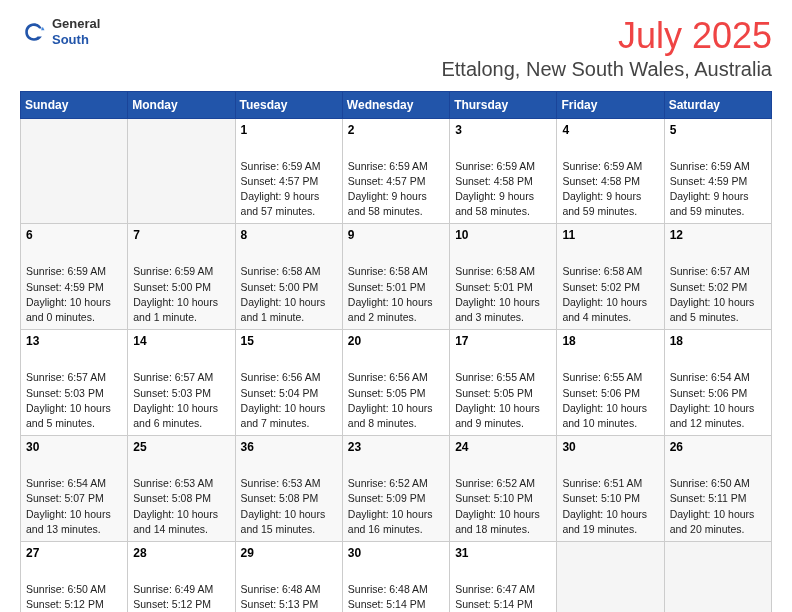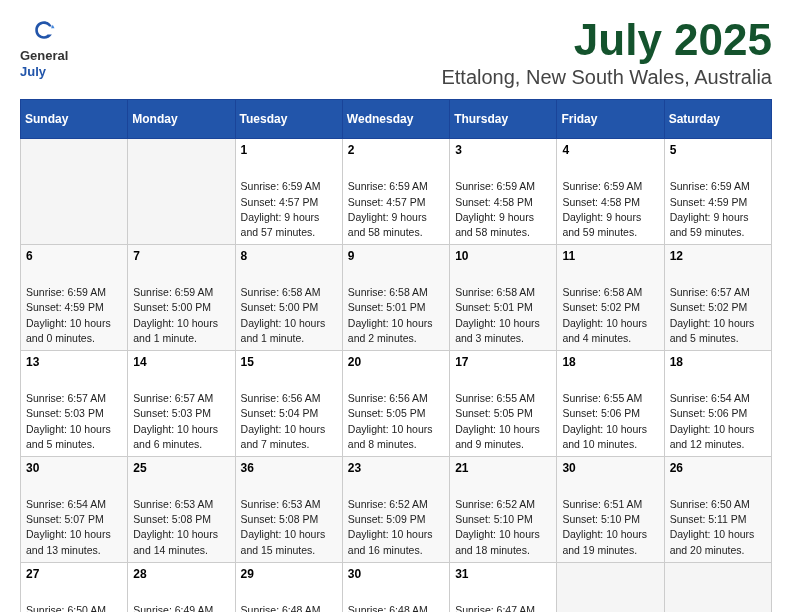--- a/index.html
+++ b/index.html
@@ -13,59 +13,58 @@
     .header-top {
       display: flex;
       justify-content: space-between;
       align-items: flex-start;
       margin-bottom: 4px;
     }
     .logo {
       display: flex;
       align-items: center;
       gap: 4px;
-      flex-direction: column;
     }
     .logo-text {
       display: flex;
       flex-direction: column;
       font-size: 13px;
       font-weight: bold;
       line-height: 1.2;
     }
     .logo-general { color: #333; }
     .logo-blue { color: #2255aa; }
     .logo-icon {
       width: 28px;
       height: 28px;
     }
     .title-block {
       text-align: right;
     }
     .month-title {
-      font-size: 44px;
-      font-weight: bold;
-      color: #14532d;
+      font-size: 36px;
+      font-weight: normal;
+      color: #ef4444;
       line-height: 1.1;
     }
     .subtitle {
       font-size: 20px;
       color: #444;
       margin-top: 2px;
     }
     .calendar {
       width: 100%;
       border-collapse: collapse;
       margin-top: 10px;
       font-size: 11px;
     }
     .calendar th {
       background: #2255aa;
       color: #fff;
-      padding: 12px 4px;
+      padding: 6px 4px;
       text-align: left;
       font-size: 12px;
       font-weight: bold;
       border: 1px solid #1a4499;
     }
     .calendar td {
       border: 1px solid #ccc;
       vertical-align: top;
       padding: 4px 5px;
       width: 107px;
@@ -95,21 +94,21 @@
 
 <div class="header-top">
   <div class="logo">
     <svg class="logo-icon" viewBox="0 0 32 32">
       <rect width="32" height="32" fill="white"></rect>
       <path d="M16 6 C10 6 6 10 6 16 C6 22 10 26 16 26 C20 26 23 24 25 21 L20 21 C19 22 17.5 23 16 23 C12 23 9 20 9 16 C9 12 12 9 16 9 C18.5 9 20.5 10.2 21.8 12 L25 12 C23.5 8.5 20 6 16 6Z" fill="#2255aa"></path>
       <path d="M24 14 L28 14 L26 10 Z" fill="#4488dd"></path>
     </svg>
     <div class="logo-text">
       <span class="logo-general">General</span>
-      <span class="logo-blue">July</span>
+      <span class="logo-blue">South</span>
     </div>
   </div>
   <div class="title-block">
     <div class="month-title">July 2025</div>
     <div class="subtitle">Ettalong, New South Wales, Australia</div>
   </div>
 </div>
 
 <table class="calendar">
   <thead>
@@ -219,21 +218,21 @@
         </td>
         <td>
           <div class="day-num">36</div>
           <div class="day-detail">Sunrise: 6:53 AM<br>Sunset: 5:08 PM<br>Daylight: 10 hours and 15 minutes.</div>
         </td>
         <td>
           <div class="day-num">23</div>
           <div class="day-detail">Sunrise: 6:52 AM<br>Sunset: 5:09 PM<br>Daylight: 10 hours and 16 minutes.</div>
         </td>
         <td>
-          <div class="day-num">21</div>
+          <div class="day-num">24</div>
           <div class="day-detail">Sunrise: 6:52 AM<br>Sunset: 5:10 PM<br>Daylight: 10 hours and 18 minutes.</div>
         </td>
         <td>
           <div class="day-num">30</div>
           <div class="day-detail">Sunrise: 6:51 AM<br>Sunset: 5:10 PM<br>Daylight: 10 hours and 19 minutes.</div>
         </td>
         <td>
           <div class="day-num">26</div>
           <div class="day-detail">Sunrise: 6:50 AM<br>Sunset: 5:11 PM<br>Daylight: 10 hours and 20 minutes.</div>
         </td>

